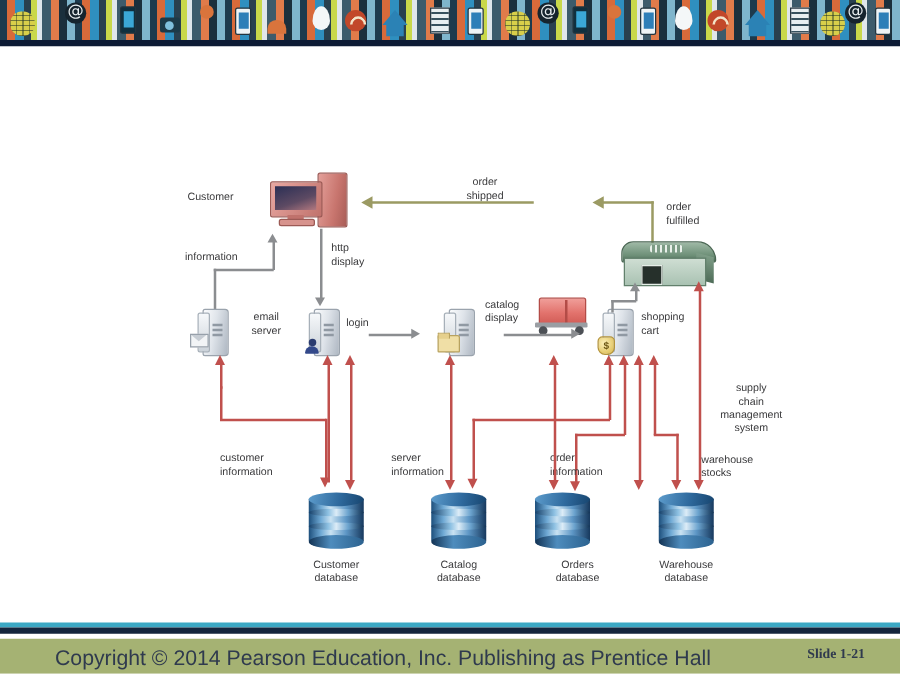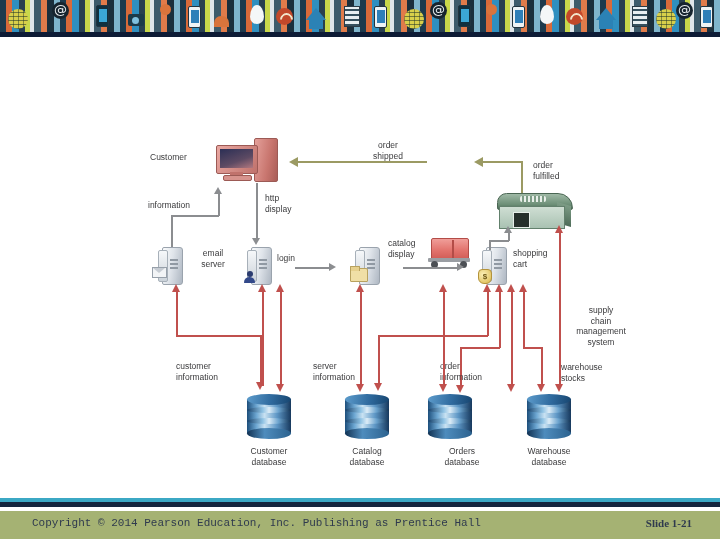--- a/index.html
+++ b/index.html
@@ -490,24 +490,24 @@
     background: #14253d;
   }
   #footer {
     position: absolute;
     left: 0; top: 511px;
     width: 720px; height: 28px;
     background: #a5b273;
   }
   #footer-copyright {
     position: absolute;
-    left: 32px; top: 6px;
-    font-size: 11px;
+    left: 44px; top: 6px;
+    font-size: 17px;
     color: #2f3a4e;
-    font-family: Liberation Mono, monospace;
+    font-family: Liberation Sans, sans-serif;
   }
   #footer-slide {
     position: absolute;
     right: 28px; top: 6px;
     font-size: 11px;
     font-weight: bold;
     color: #2f3a4e;
     font-family: "Liberation Serif", serif;
   }
 </style>

